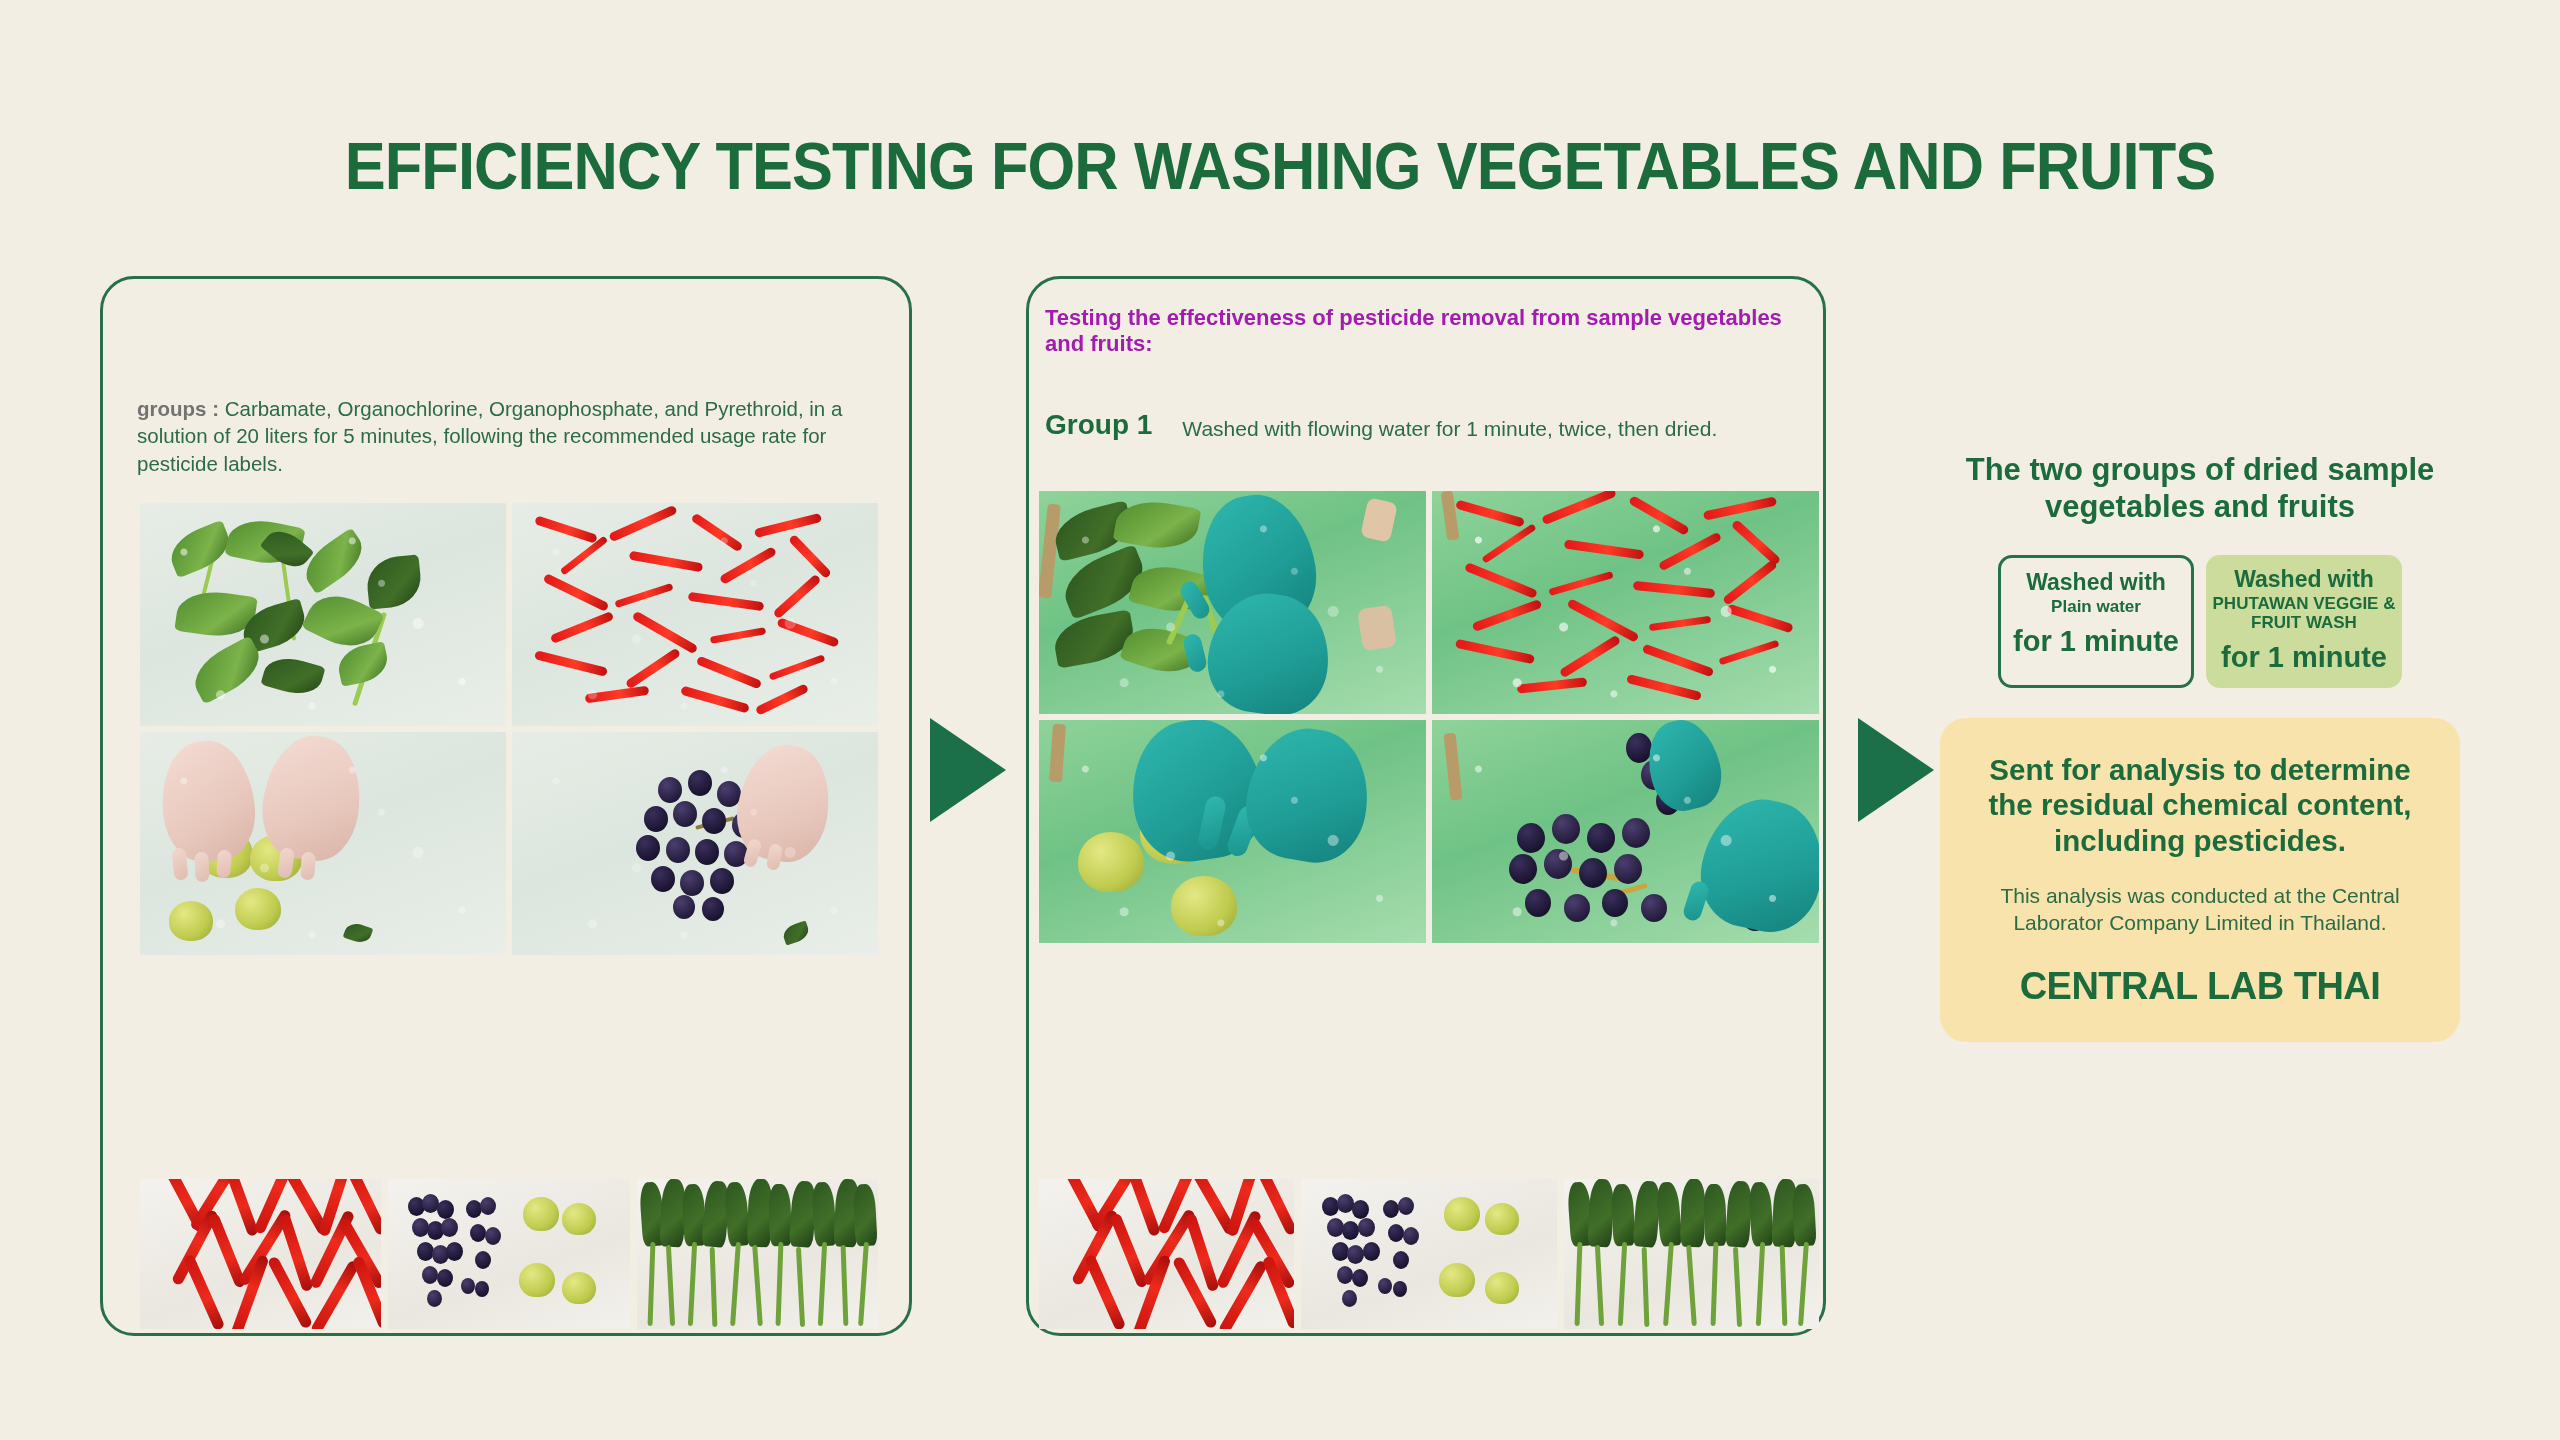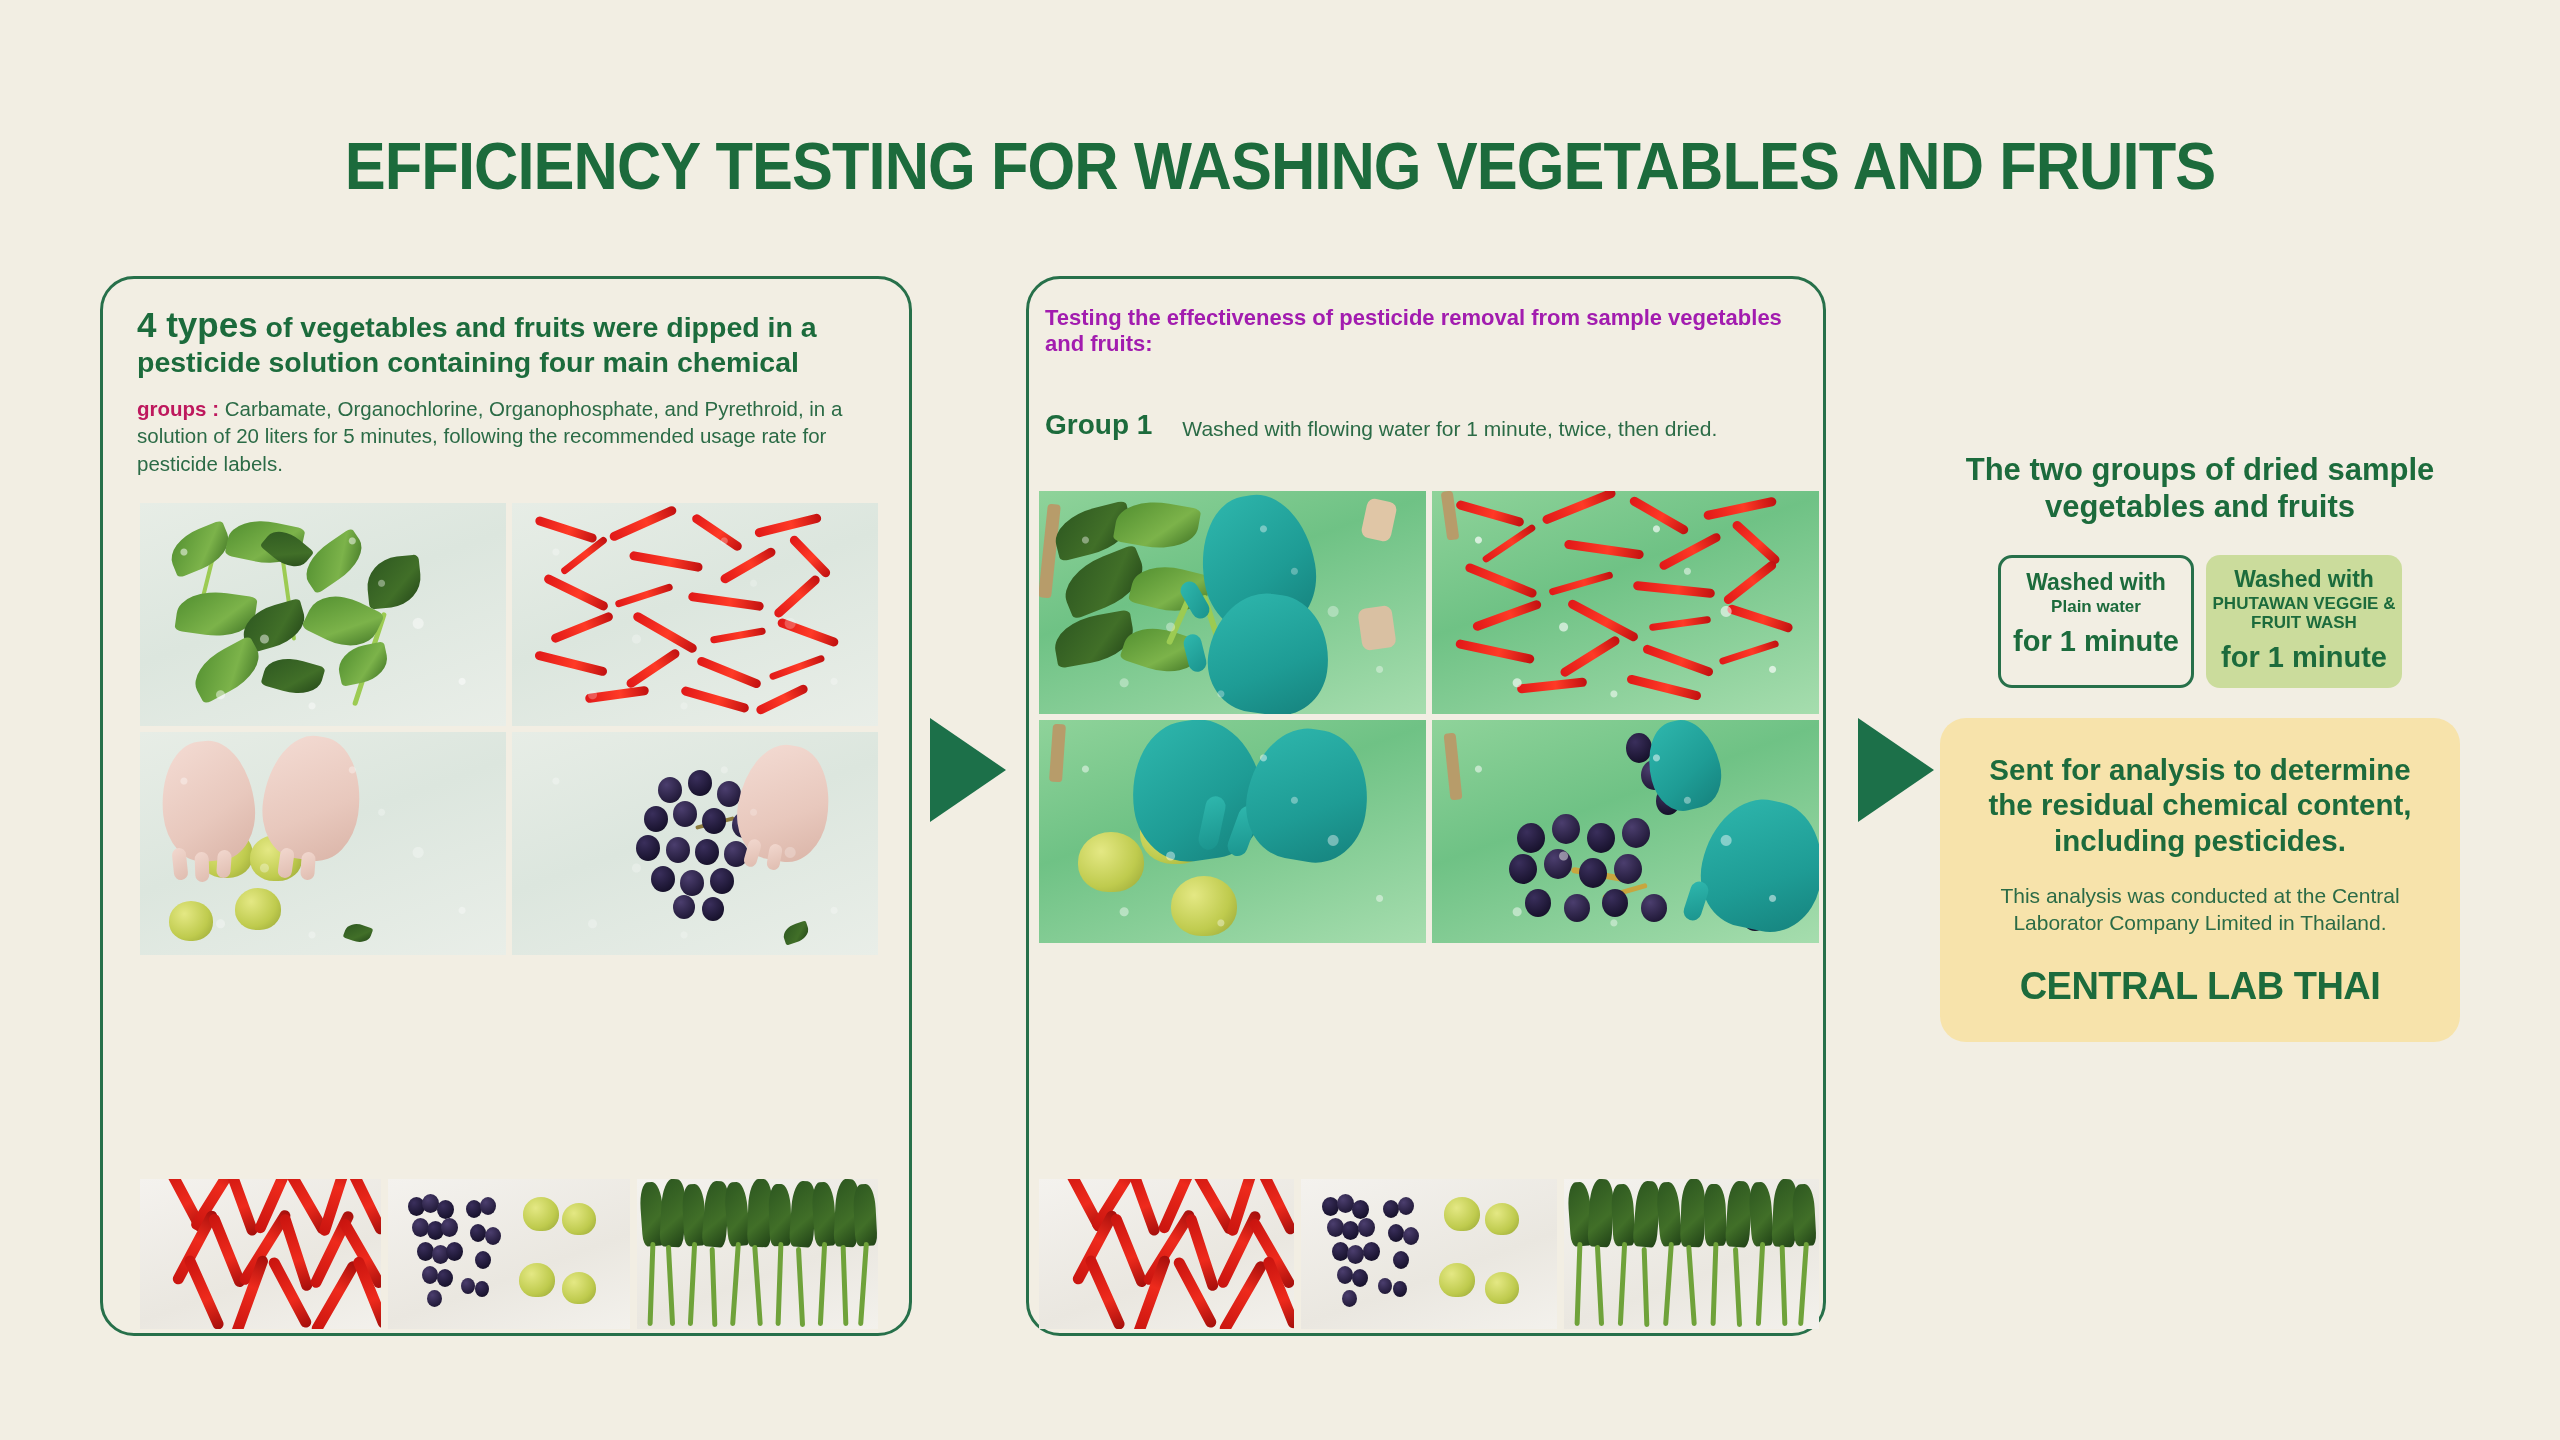--- a/index.html
+++ b/index.html
@@ -36,21 +36,21 @@
   .lead{
     position:absolute; left:20px; top:26px; width:780px;
     color:#1C6B3C; font-size:28.5px; font-weight:bold; line-height:1.17;
     padding:0 14px;
   }
   .lead .big{ font-size:35px; }
   .sub{
     position:absolute; left:34px; top:116px; width:770px;
     color:#2B6B46; font-size:20.5px; line-height:1.33;
   }
-  .sub b{ color:#be185d;text-align:right; }
+  .sub b{ color:#737373;text-align:right; }
 
   
   .grid2{
     position:absolute; display:grid;
     grid-template-columns:1fr 1fr; grid-template-rows:1fr 1fr;
     gap:6px;
   }
   #grid-left{ left:37px; top:224px; width:738px; height:452px; }
   #grid-mid { left:10px;  top:212px; width:780px; height:452px; }
 
@@ -188,23 +188,20 @@
 </style>
 </head>
 <body>
 
 <div class="stage">
 
   <div class="title">EFFICIENCY TESTING FOR WASHING VEGETABLES AND FRUITS</div>
 
   <div class="card" id="card-left">
 
-    <div class="lead">
-      <span class="big">4 types</span><span> of vegetables and fruits were dipped in a pesticide solution containing four main chemical</span>
-    </div>
 
     <div class="sub">
       <b>groups : </b><span>Carbamate, Organochlorine, Organophosphate, and Pyrethroid, in a solution of 20 liters for 5 minutes, following the recommended usage rate for pesticide labels.</span>
     </div>
 
     <div class="grid2" id="grid-left">
 
       <div class="cell">
         <div class="ph tub-white"></div>
         <div class="stem" style="left:18%;top:16%;width:4px;height:34%;transform:rotate(14deg)"></div>

